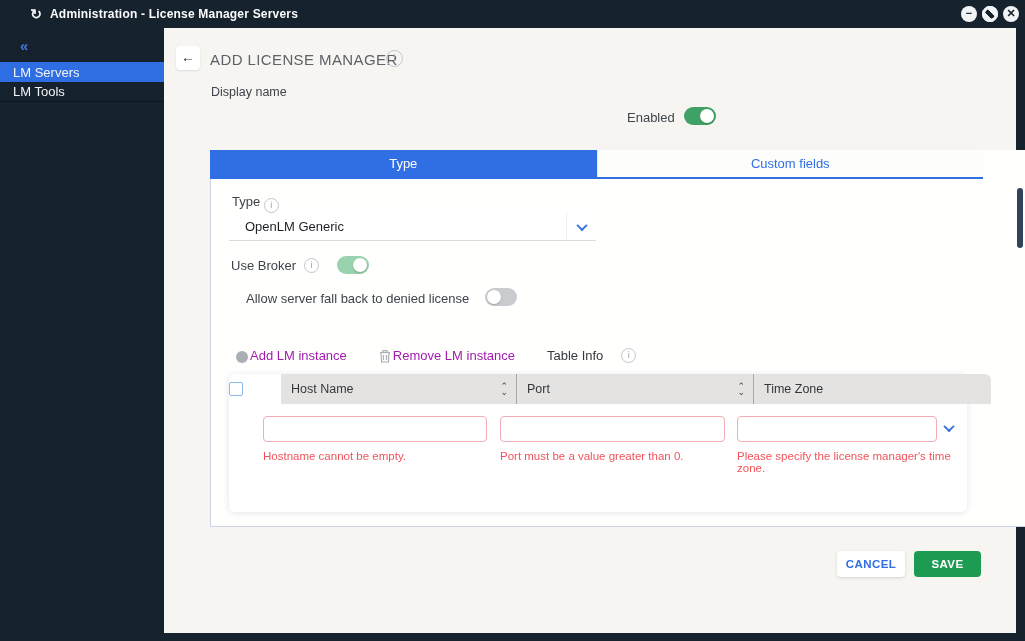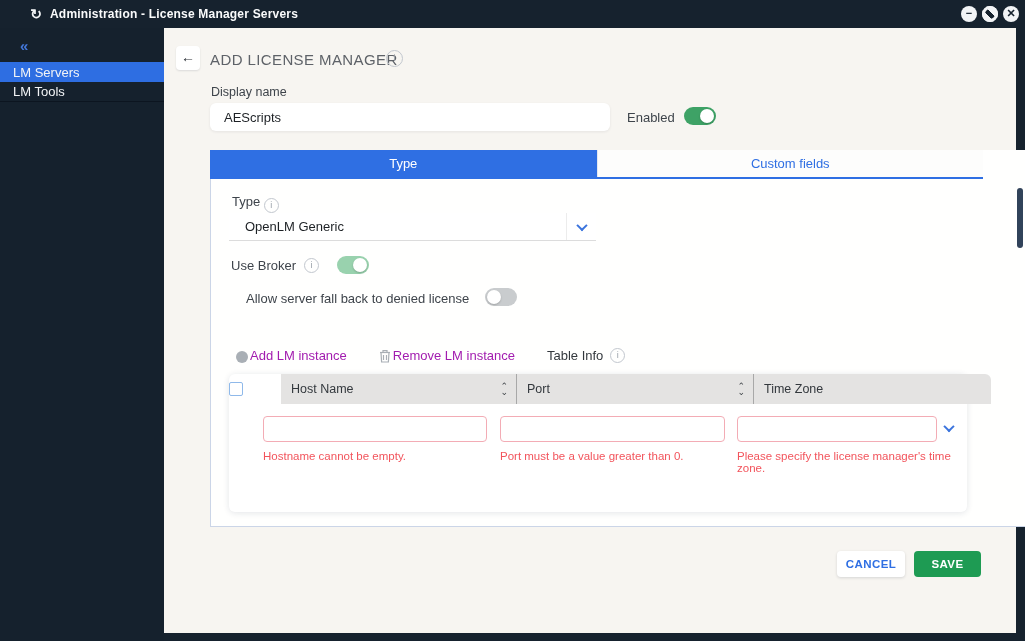--- a/index.html
+++ b/index.html
@@ -56,21 +56,21 @@
   .select .chev-box { width:30px; height:100%; border-left:1px solid #ECECEC; display:flex; align-items:center; justify-content:center; }
   .chevron { display:inline-block; width:8px; height:8px; border-left:2px solid #3B74DD; border-bottom:2px solid #3B74DD; transform:rotate(-45deg) translate(1px,-1px); }
 
   .broker-row { position:absolute; left:20px; top:106px; display:flex; align-items:center; gap:8px; font-size:13px; color:#3E444B; }
   .fallback-row { position:absolute; left:35px; top:138px; display:flex; align-items:flex-end; gap:16px; font-size:13px; color:#3E444B; }
 
   .toolbar { position:absolute; left:25px; top:198px; display:flex; align-items:center; font-size:13px; }
   .tool-disabled { color:#a21caf; display:flex; align-items:flex-end; gap:2px; cursor:pointer; }
   .dot-icon { width:12px; height:12px; border-radius:50%; background:#A9AFB5; display:inline-block; }
   .tool-gap { width:32px; }
-  .tool-dark { color:#33383D; display:flex; align-items:center; gap:7px; cursor:pointer; }
+  .tool-dark { color:#33383D; display:flex; align-items:center; gap:18px; cursor:pointer; }
 
   
   .table-box { position:absolute; left:18px; top:224px; width:738px; height:138px; background:#FFFFFF; border-radius:6px; box-shadow:0 1px 6px rgba(25,39,70,.12); }
   .thead { display:flex; height:30px;gap:38px; }
   .check-cell { width:28px; display:flex; align-items:center; justify-content:center; }
   .checkbox { width:14px; height:14px; border:1.5px solid #8FB9EA; border-radius:2px; background:#FFFFFF; cursor:pointer; }
   .th-group { display:flex; flex:1; background:#E4E3E2; border-top-right-radius:6px; }
   .th { display:flex; align-items:center; padding:0 8px 0 10px; font-size:12.5px; color:#33383D; cursor:pointer; }
   .th .lbl { flex:1; }
   .th-host { width:236px; border-right:1px solid #A8A8A8; }
@@ -119,21 +119,20 @@
 
 <div class="main">
 
   <div class="back-btn">
     <span>←</span>
   </div>
   <div class="page-title">ADD LICENSE MANAGER</div>
   <i class="info-icon title-info">i</i>
 
   <div class="field-label display-name-label">Display name</div>
-  <input class="display-name-input" value="AEScripts" style="">
   <div class="enabled-label">Enabled</div>
   <div class="toggle green on enabled-toggle">
       <span class="knob"></span>
     </div>
 
   <div class="panel">
     <div class="tabs">
       <div class="tab active">
         <span>Type</span>
       </div>

